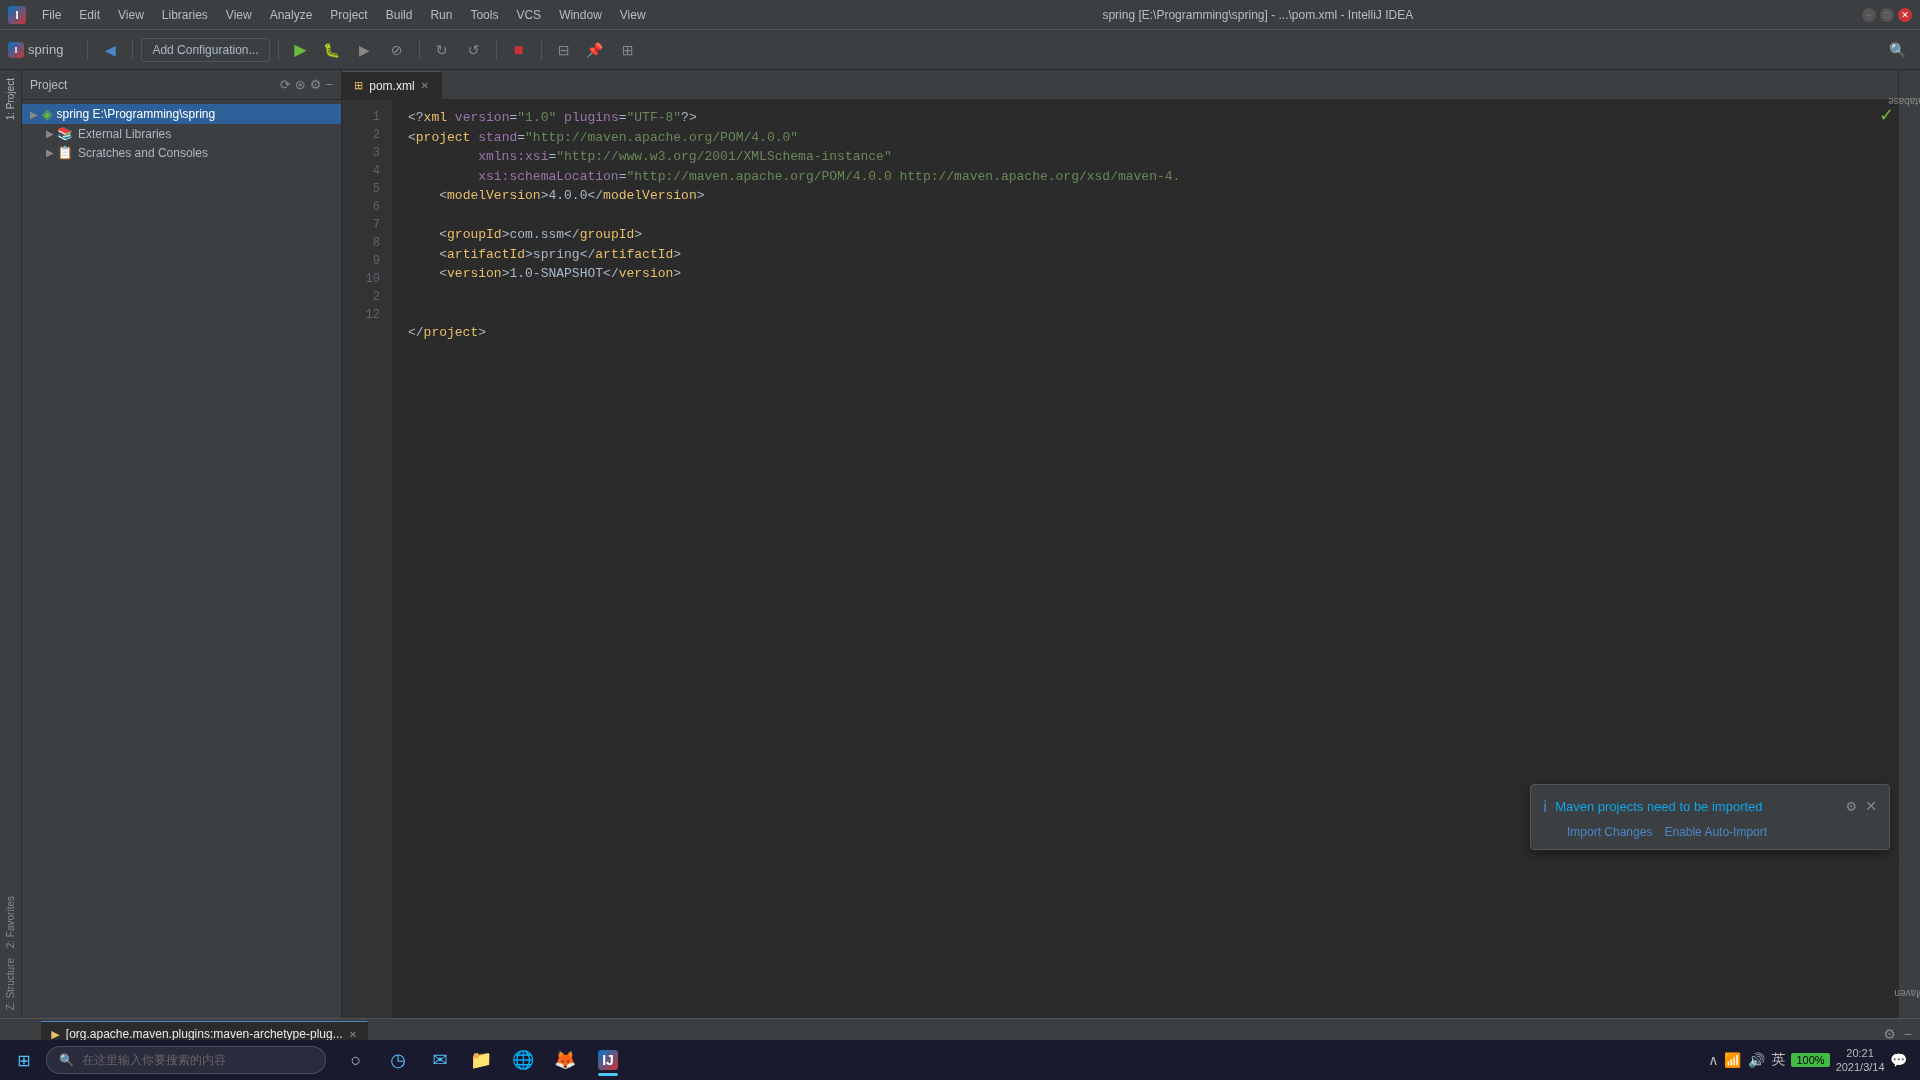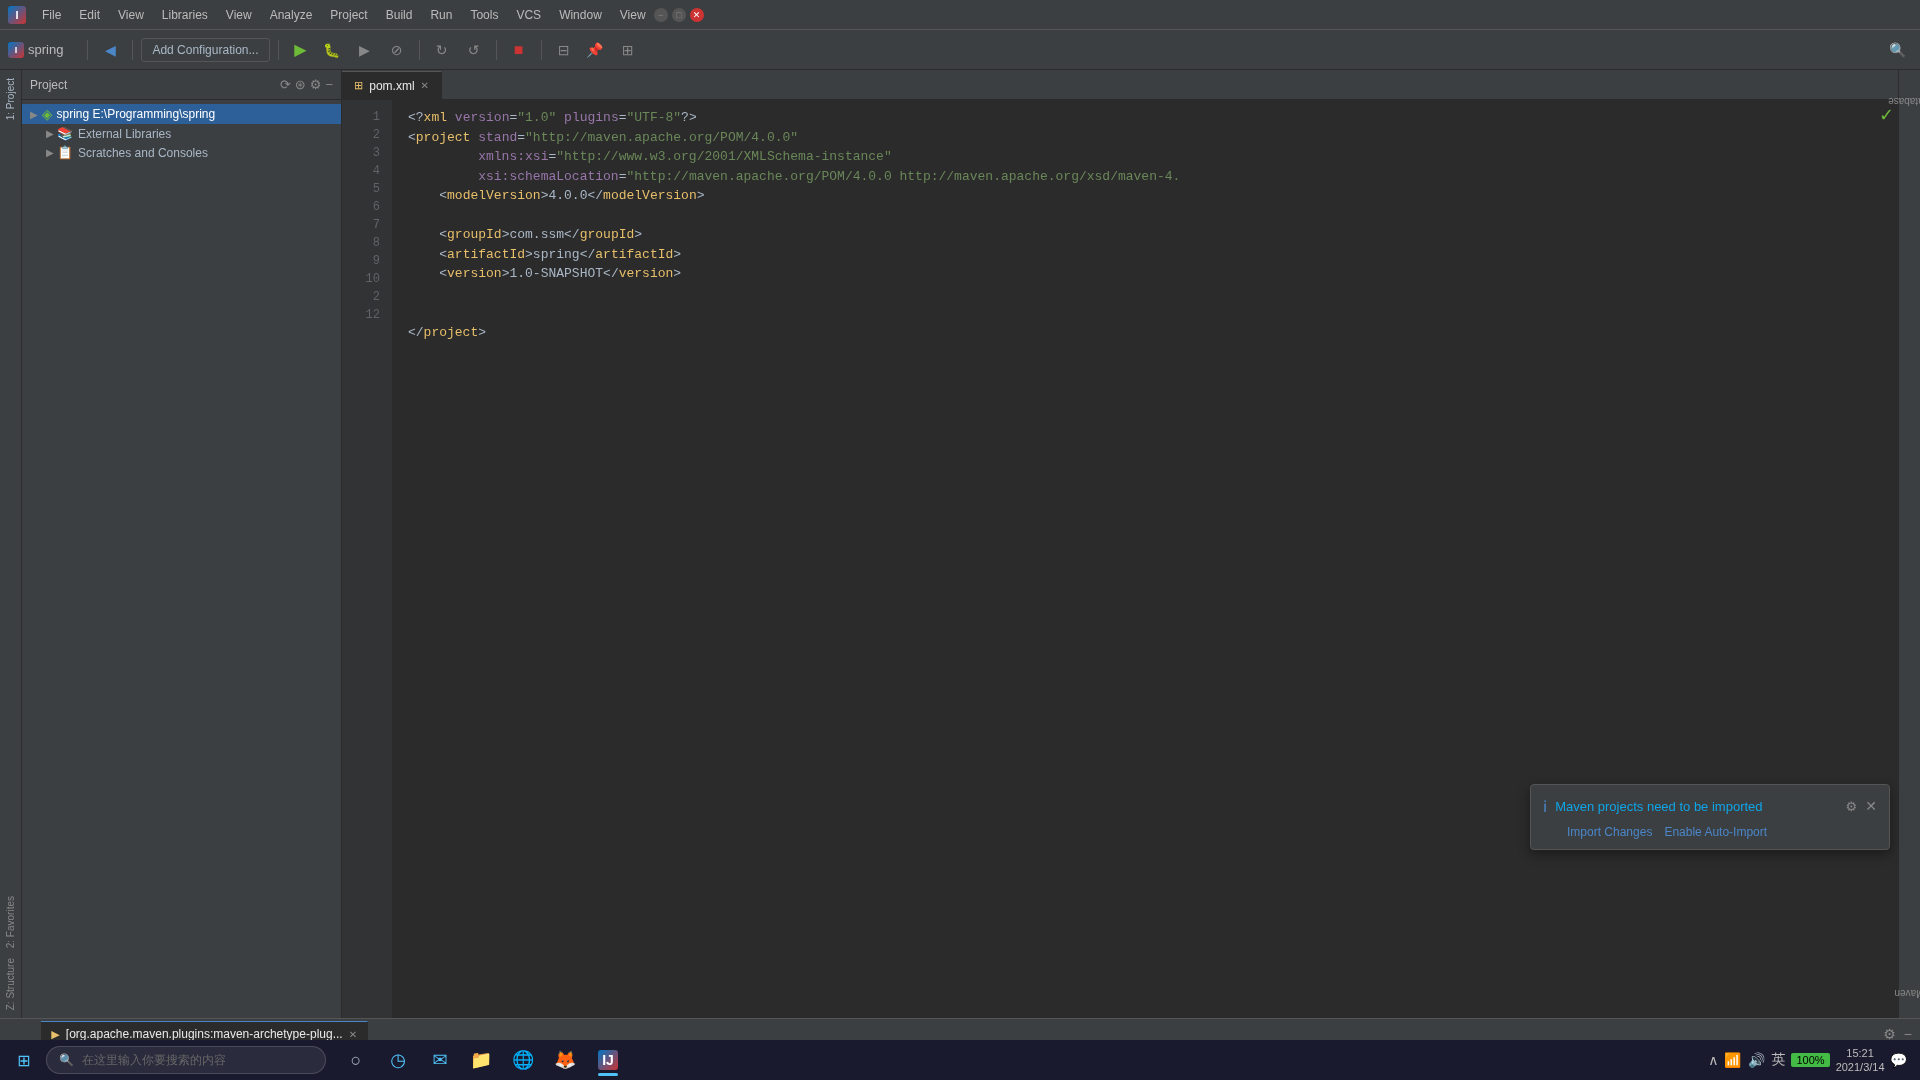--- a/index.html
+++ b/index.html
@@ -508,20 +508,21 @@
     <span class="menu-item">View</span>
     <span class="menu-item">Analyze</span>
     <span class="menu-item">Project</span>
     <span class="menu-item">Build</span>
     <span class="menu-item">Run</span>
     <span class="menu-item">Tools</span>
     <span class="menu-item">VCS</span>
     <span class="menu-item">Window</span>
     <span class="menu-item">View</span>
   </div>
+  <div class="title-text">spring [E:\Programming\spring] - ...\pom.xml - IntelliJ IDEA</div>
   <div class="window-controls">
     <div class="win-btn minimize">−</div>
     <div class="win-btn maximize">□</div>
     <div class="win-btn close" style="background:#cc3333; color:white;">✕</div>
   </div>
 </div>
 
 <div id="toolbar">
   <div style="display:flex; align-items:center; gap:4px; margin-right:8px;">
     <div style="width:16px;height:16px;background:linear-gradient(135deg,#0076c6,#cc3333);border-radius:3px;font-size:9px;display:flex;align-items:center;justify-content:center;color:white;font-weight:bold;">I</div>
@@ -712,18 +713,18 @@
       <span class="app-ico" style="font-size:14px; background:linear-gradient(135deg,#0076c6,#cc3333); color:white; padding:2px 4px; border-radius:3px; font-weight:bold;">IJ</span>
     </div>
   </div>
   <div class="taskbar-right">
     <span class="tray-icon">∧</span>
     <span class="tray-icon">📶</span>
     <span class="tray-icon">🔊</span>
     <span class="tray-icon">英</span>
     <div class="battery-bar">100%</div>
     <div class="taskbar-time">
-      <div>15:21</div>
+      <div>20:21</div>
       <div>2021/3/14</div>
     </div>
     <span class="tray-icon">💬</span>
   </div>
 </div>
 
 </body></html>

